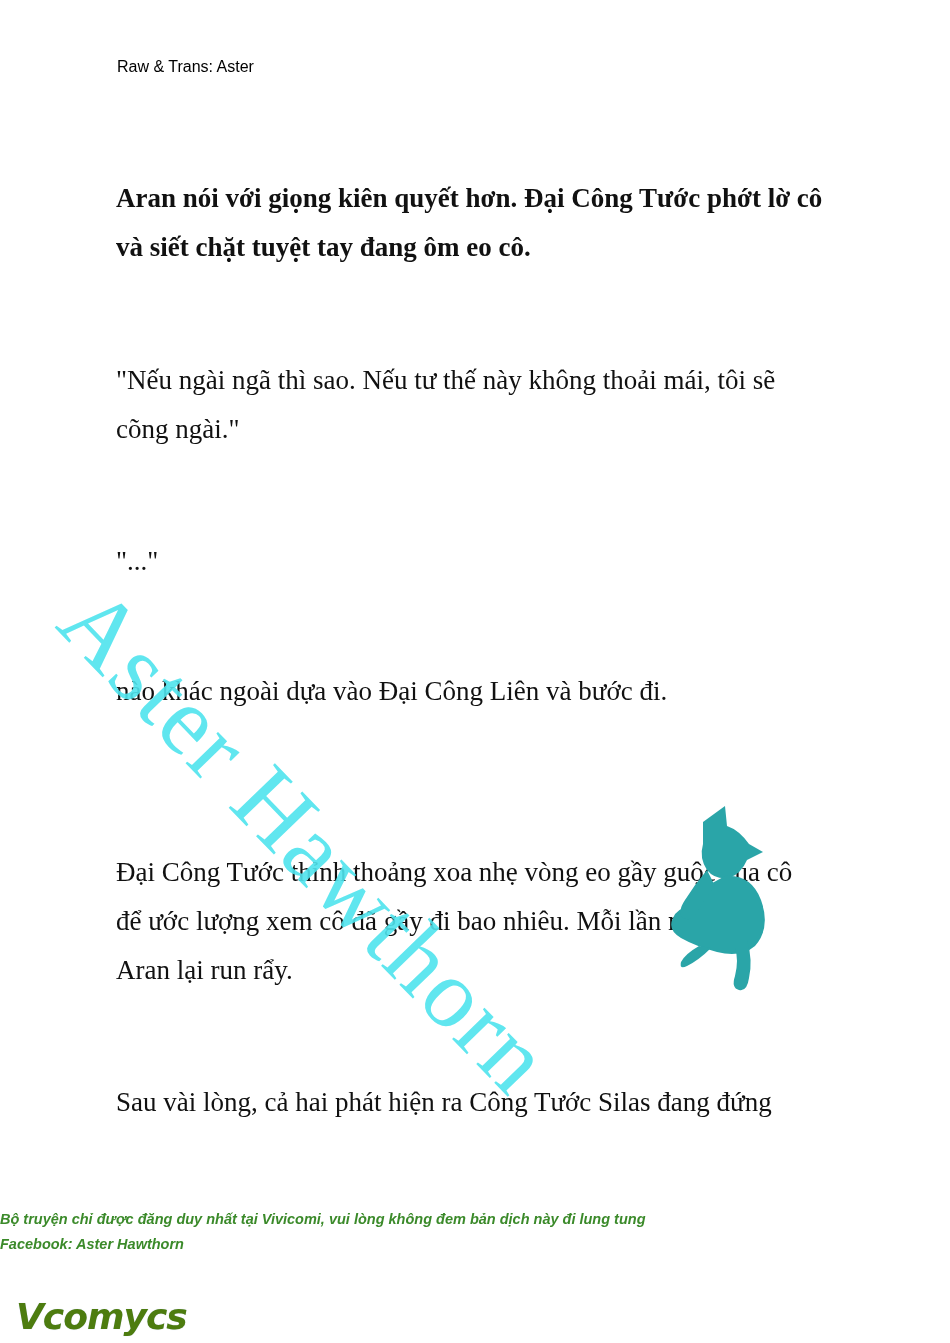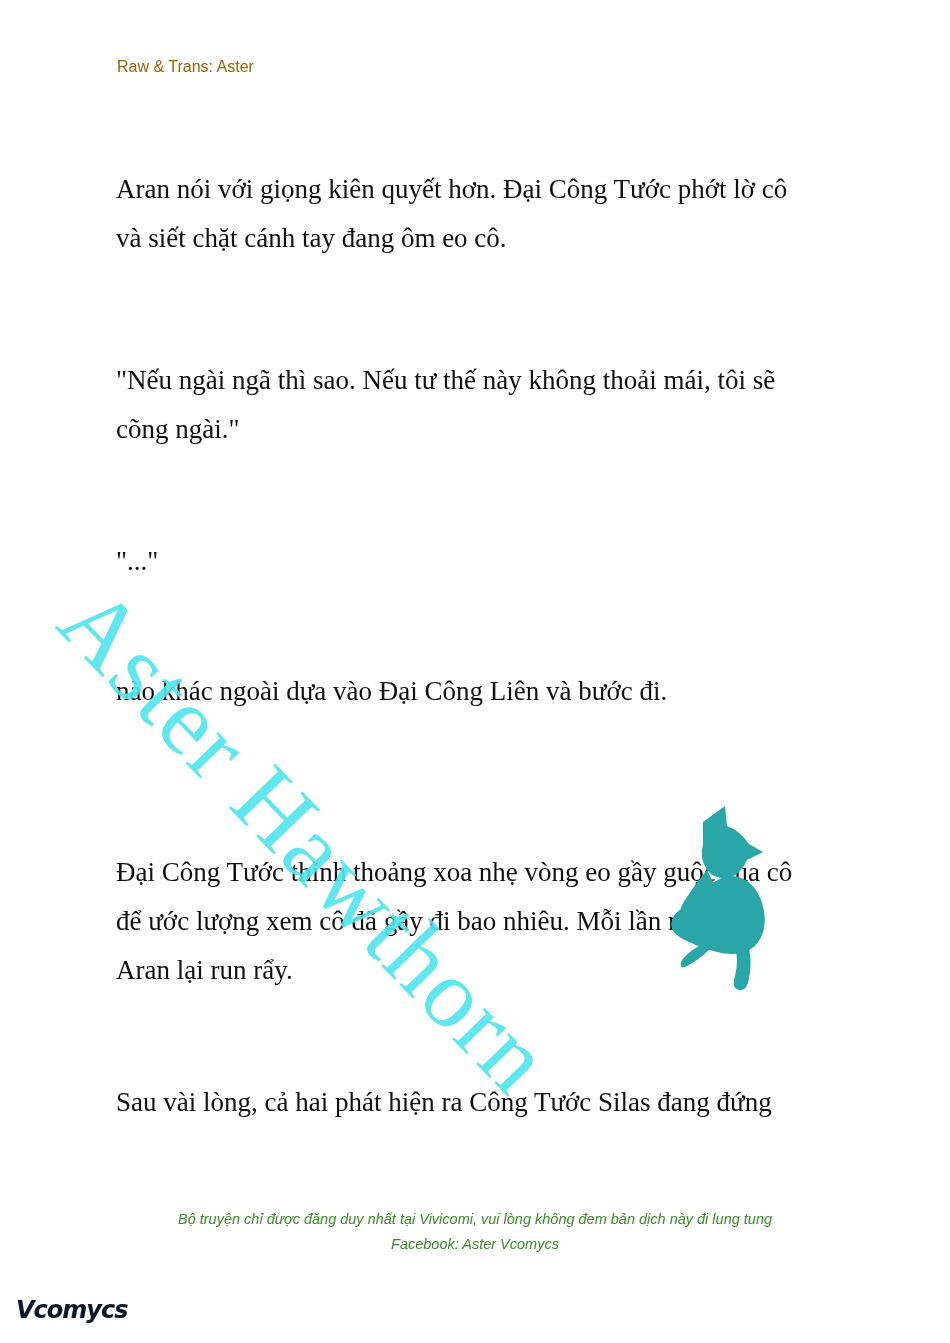--- a/index.html
+++ b/index.html
@@ -12,33 +12,33 @@
       height: 1343px;
       position: relative;
       overflow: hidden;
     }
     .header-credit {
       position: absolute;
       left: 117px;
       top: 58px;
       font-family: "Liberation Sans", sans-serif;
       font-size: 16px;
-      color: #a16207;
+      color: #000000;
     }
     .para {
       position: absolute;
       left: 116px;
       width: 740px;
       font-family: "Liberation Serif", serif;
       font-size: 27px;
       line-height: 49px;
       color: #111111;
     }
     .para .line { display: block; white-space: nowrap; }
-    .p1 { top: 165px; }
+    .p1 { top: 174px; font-weight: bold; }
     .p2 { top: 356px; }
     .p3 { top: 537px; }
     .p4 { top: 667px; }
     .p5 { top: 848px; }
     .p6 { top: 1078px; }
 
     .watermark {
       position: absolute;
       left: 118px;
       top: 565px;
@@ -58,50 +58,49 @@
       top: 800px;
       width: 130px;
       height: 195px;
       pointer-events: none;
     }
     .footer-notes {
       position: absolute;
       left: 0;
       top: 1207px;
       width: 950px;
-      text-align: center;
       font-family: "Liberation Sans", sans-serif;
       font-style: italic;
-      font-weight: normal;
+      font-weight: bold;
       font-size: 14.5px;
       line-height: 25px;
       color: #3b8a2a;
     }
     .footer-notes .fline { display: block; }
     .logo {
       position: absolute;
       left: 16px;
       top: 1296px;
       font-family: "DejaVu Sans", sans-serif;
       font-style: italic;
       font-weight: bold;
-      font-size: 24px;
+      font-size: 36px;
       letter-spacing: -1px;
-      color: #0f172a;
+      color: #4d7c0f;
       text-shadow: 0 0 1px #c7d3ef;
     }
   </style>
 </head>
 <body>
 
 <div class="header-credit">Raw &amp; Trans: Aster</div>
 
 <div class="para p1">
   <span class="line">Aran nói với giọng kiên quyết hơn. Đại Công Tước phớt lờ cô</span>
-  <span class="line">và siết chặt cánh tay đang ôm eo cô.</span>
+  <span class="line">và siết chặt tuyệt tay đang ôm eo cô.</span>
 </div>
 
 <div class="para p2">
   <span class="line">"Nếu ngài ngã thì sao. Nếu tư thế này không thoải mái, tôi sẽ</span>
   <span class="line">cõng ngài."</span>
 </div>
 
 <div class="para p3">
   <span class="line">"..."</span>
 </div>
@@ -132,16 +131,16 @@
     <path d="M52 70 Q40 84 30 100 Q22 112 28 118 Q36 122 42 112 Q50 98 60 86 Z"></path>
 
     <path d="M92 140 Q98 160 94 178 Q92 192 84 190 Q76 188 80 176 Q84 160 80 148 Z"></path>
 
     <path d="M56 148 Q44 160 32 166 Q24 170 26 162 Q30 154 44 146 Z"></path>
   </g>
 </svg>
 
 <div class="footer-notes">
   <span class="fline">Bộ truyện chỉ được đăng duy nhất tại Vivicomi, vui lòng không đem bản dịch này đi lung tung</span>
-  <span class="fline">Facebook: Aster Vcomycs</span>
+  <span class="fline">Facebook: Aster Hawthorn</span>
 </div>
 
 <div class="logo">Vcomycs</div>
 
 </body></html>

